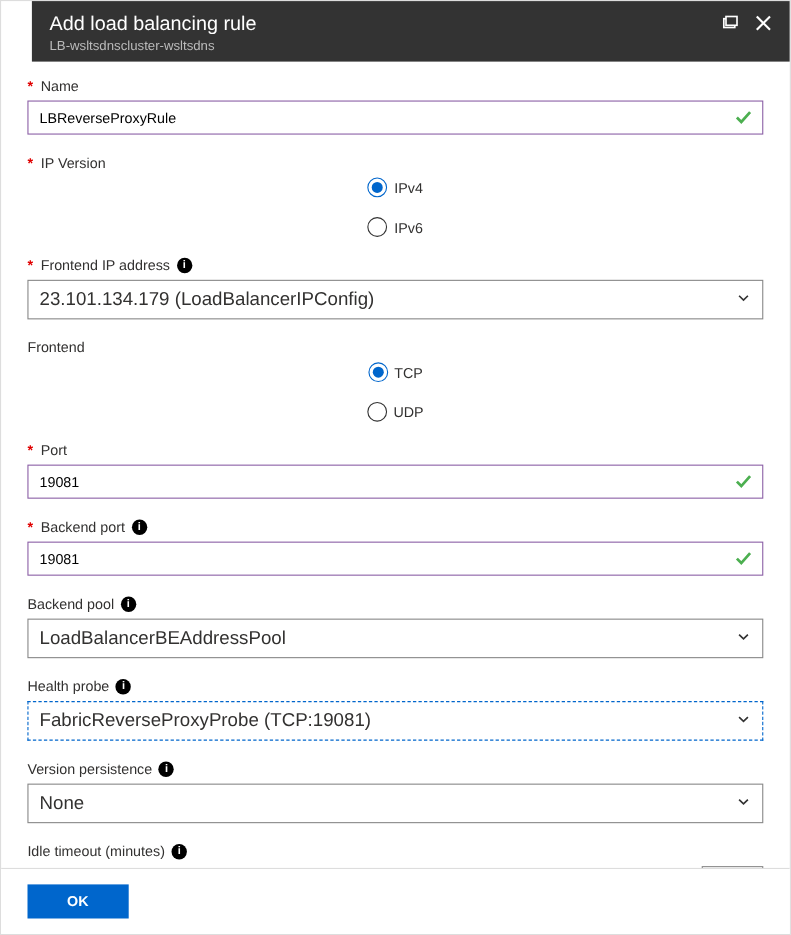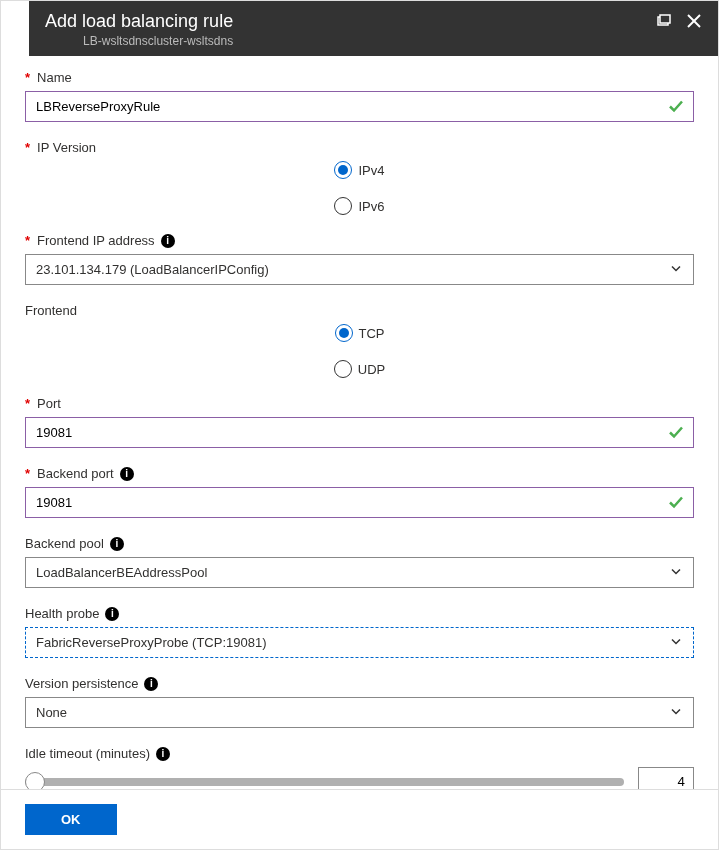--- a/index.html
+++ b/index.html
@@ -19,21 +19,21 @@
       background: #333;
       color: #fff;
       padding: 10px 16px 8px 16px;
       display: flex;
       align-items: flex-start;
       justify-content: space-between;
       margin-left: 28px;
     }
     .header-titles { display: flex; flex-direction: column; }
     .header-title { font-size: 18px; font-weight: 400; }
-    .header-subtitle { font-size: 12px; color: #bbb; margin-top: 2px; text-align: right; }
+    .header-subtitle { font-size: 12px; color: #bbb; margin-top: 2px; }
     .header-icons { display: flex; gap: 14px; align-items: center; margin-top: 2px; }
     .header-icon { cursor: pointer; }
 
     .scroll-wrap {
       flex: 1;
       display: flex;
       overflow: hidden;
     }
     .content {
       flex: 1;
@@ -72,21 +72,21 @@
       position: absolute;
       right: 10px;
       top: 50%;
       transform: translateY(-50%);
       color: #4caf50;
     }
     .select {
       width: 100%;
       padding: 7px 10px;
       border: 1px solid #888;
-      font-size: 13px;
+      font-size: 17px;
       background: #fff;
       appearance: none;
       cursor: pointer;
     }
     .select-wrap { position: relative; }
     .chevron {
       position: absolute;
       right: 12px;
       top: 50%;
       transform: translateY(-50%);

